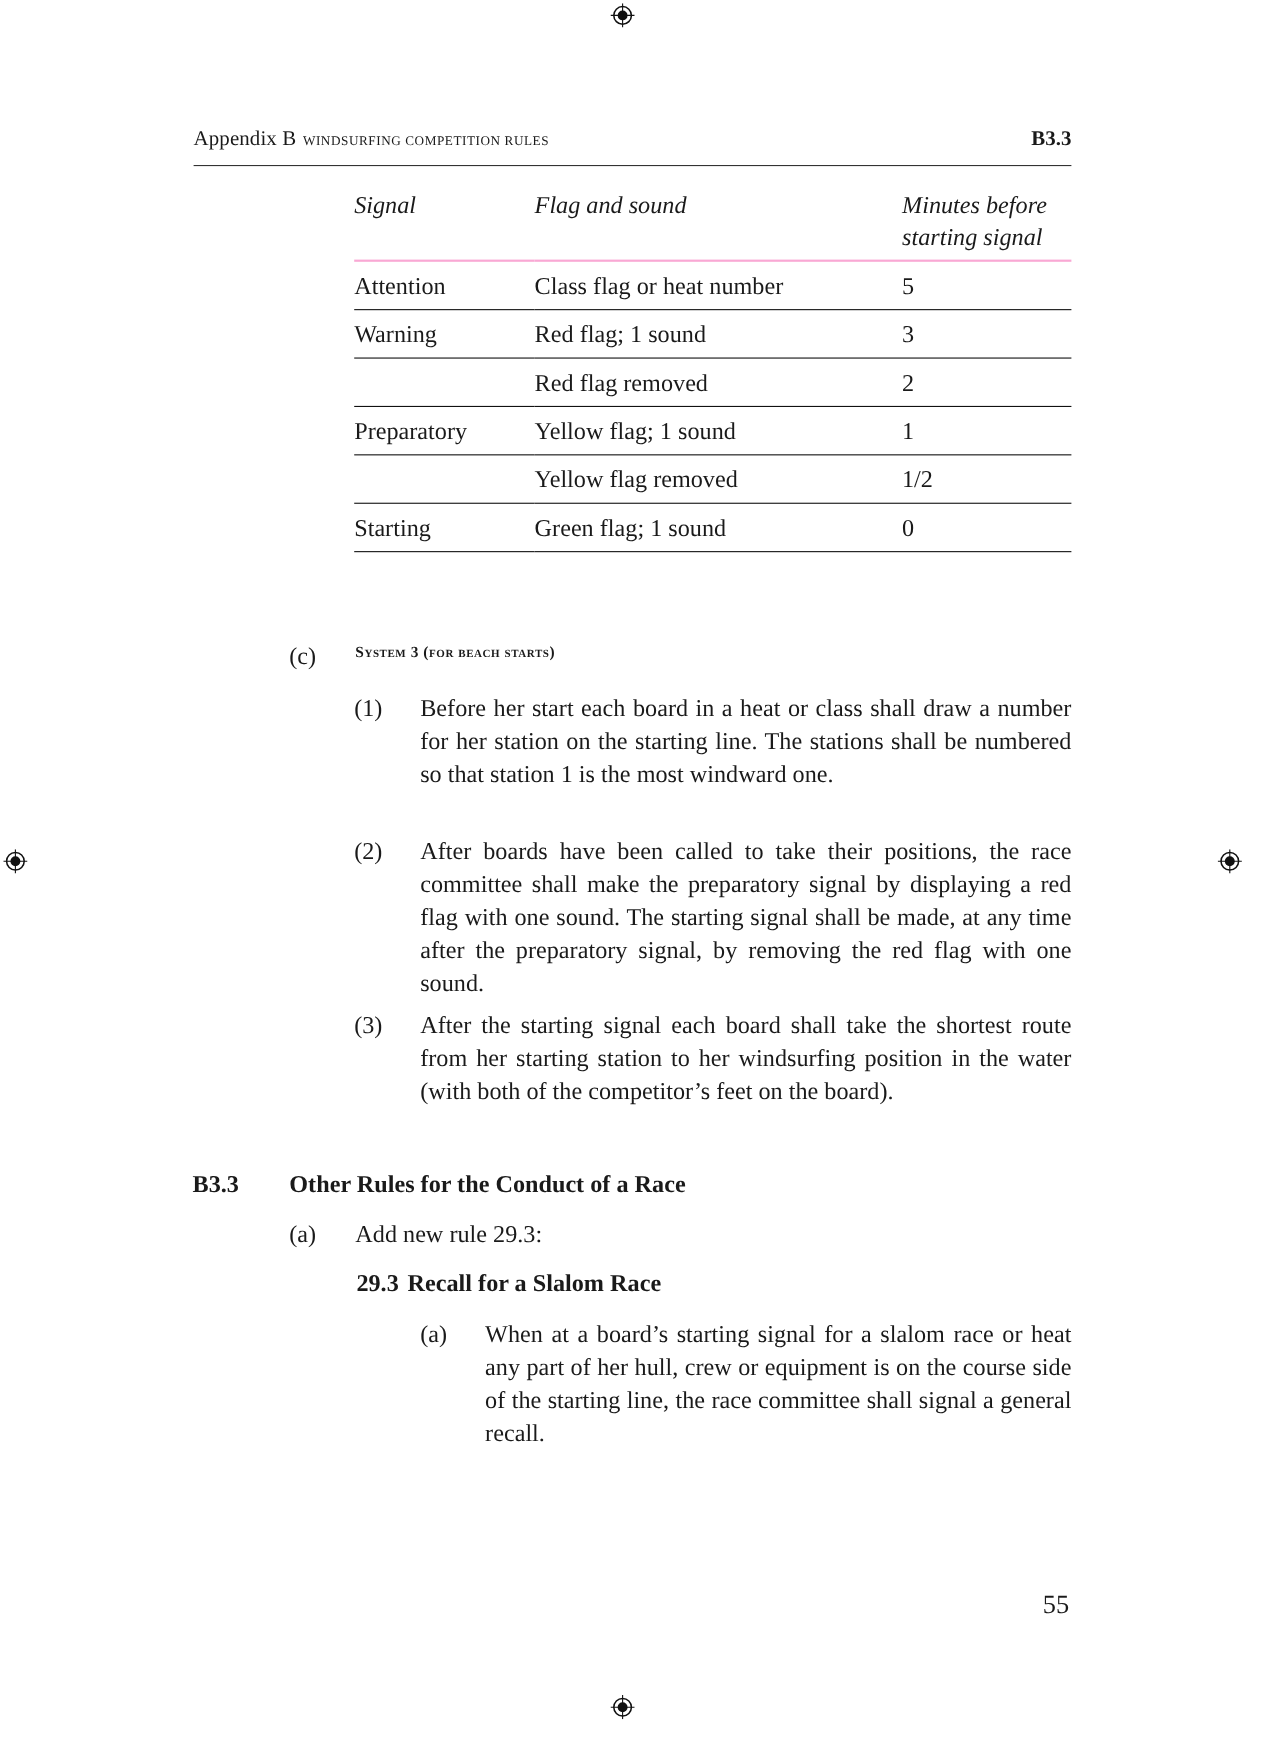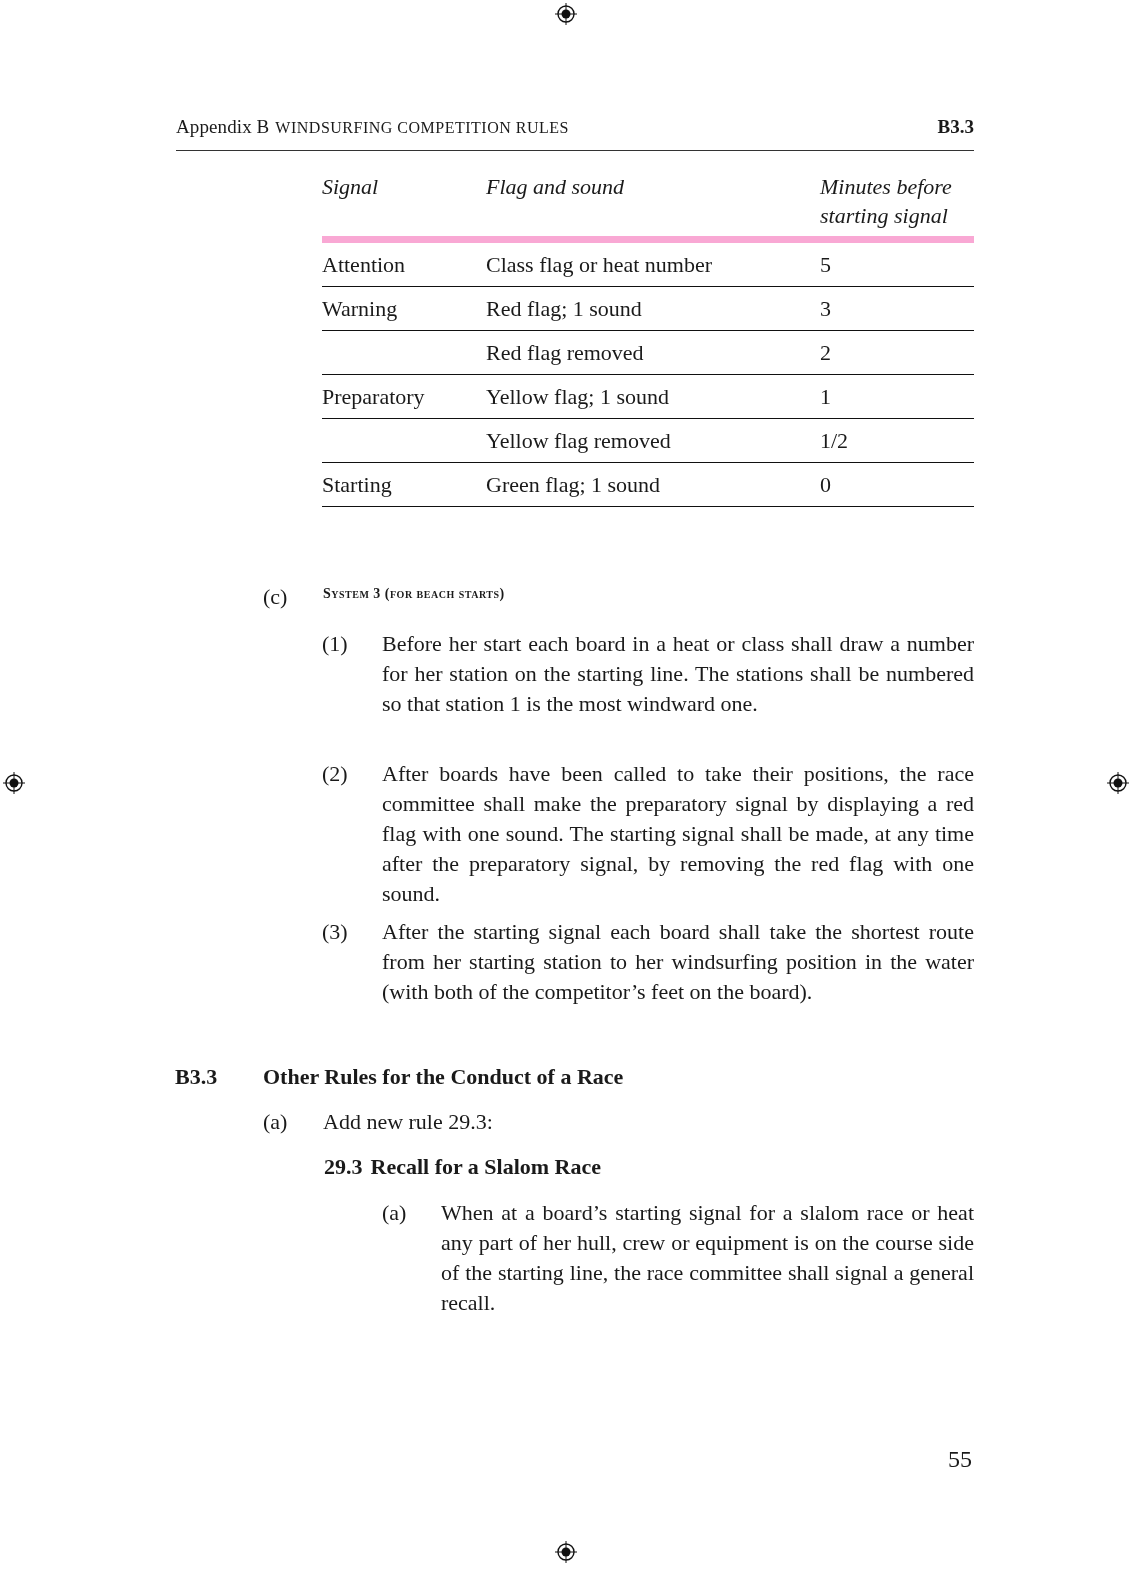--- a/index.html
+++ b/index.html
@@ -4,24 +4,24 @@
   <style>
     html, body { margin:0; padding:0; }
     body {
       width:1147px; height:1586px; background:#ffffff; position:relative; overflow:hidden;
       font-family:"Liberation Serif","DejaVu Serif",serif; color:#1a1a1a;
     }
     .reg { position:absolute; width:22px; height:22px; }
     .reg svg { width:22px; height:22px; display:block; }
     .header { position:absolute; left:176px; top:114px; width:798px; height:36px; border-bottom:1.2px solid #333; }
     .header .left { position:absolute; left:0; top:2px; font-size:19px; letter-spacing:0.1px; }
-    .header .left .sc { font-size:16px; letter-spacing:0.5px; margin-left:6px; }
+    .header .left .sc { font-size:12px; letter-spacing:0.5px; margin-left:6px; }
     .header .right { position:absolute; right:0; top:2px; font-size:19px; font-weight:bold; }
     table.signals { position:absolute; left:322px; top:172px; width:652px; border-collapse:collapse; font-size:22px; }
-    table.signals th { font-style:italic; font-weight:normal; text-align:left; vertical-align:top; padding:0 0 6px 0; line-height:29px; border-bottom:7px solid #f9a8d4; }
+    table.signals th { font-style:italic; font-weight:normal; text-align:left; vertical-align:top; padding:0 0 6px 0; line-height:29px; border-bottom:2px solid #f9a8d4; }
     table.signals td { height:43px; border-bottom:1.5px solid #111; padding:0; vertical-align:middle; line-height:43px;margin-top:16px; }
     table.signals .c1 { width:164px; }
     table.signals .c2 { width:334px; }
     .section-c { position:absolute; left:263px; top:584px; font-size:22px; }
     .section-c .label { position:absolute; left:0; top:0; }
     .section-c .title { position:absolute; left:60px; top:2px; font-variant:small-caps; font-weight:bold; letter-spacing:0.5px; white-space:nowrap; font-size:14px; }
     .item { position:absolute; left:322px; width:652px; font-size:22px; line-height:30px; }
     .item .num { position:absolute; left:0; top:0; }
     .item .txt { margin-left:60px; text-align:justify; }
     .b33 { position:absolute; left:175px; top:1064px; font-size:22px; font-weight:bold; }

